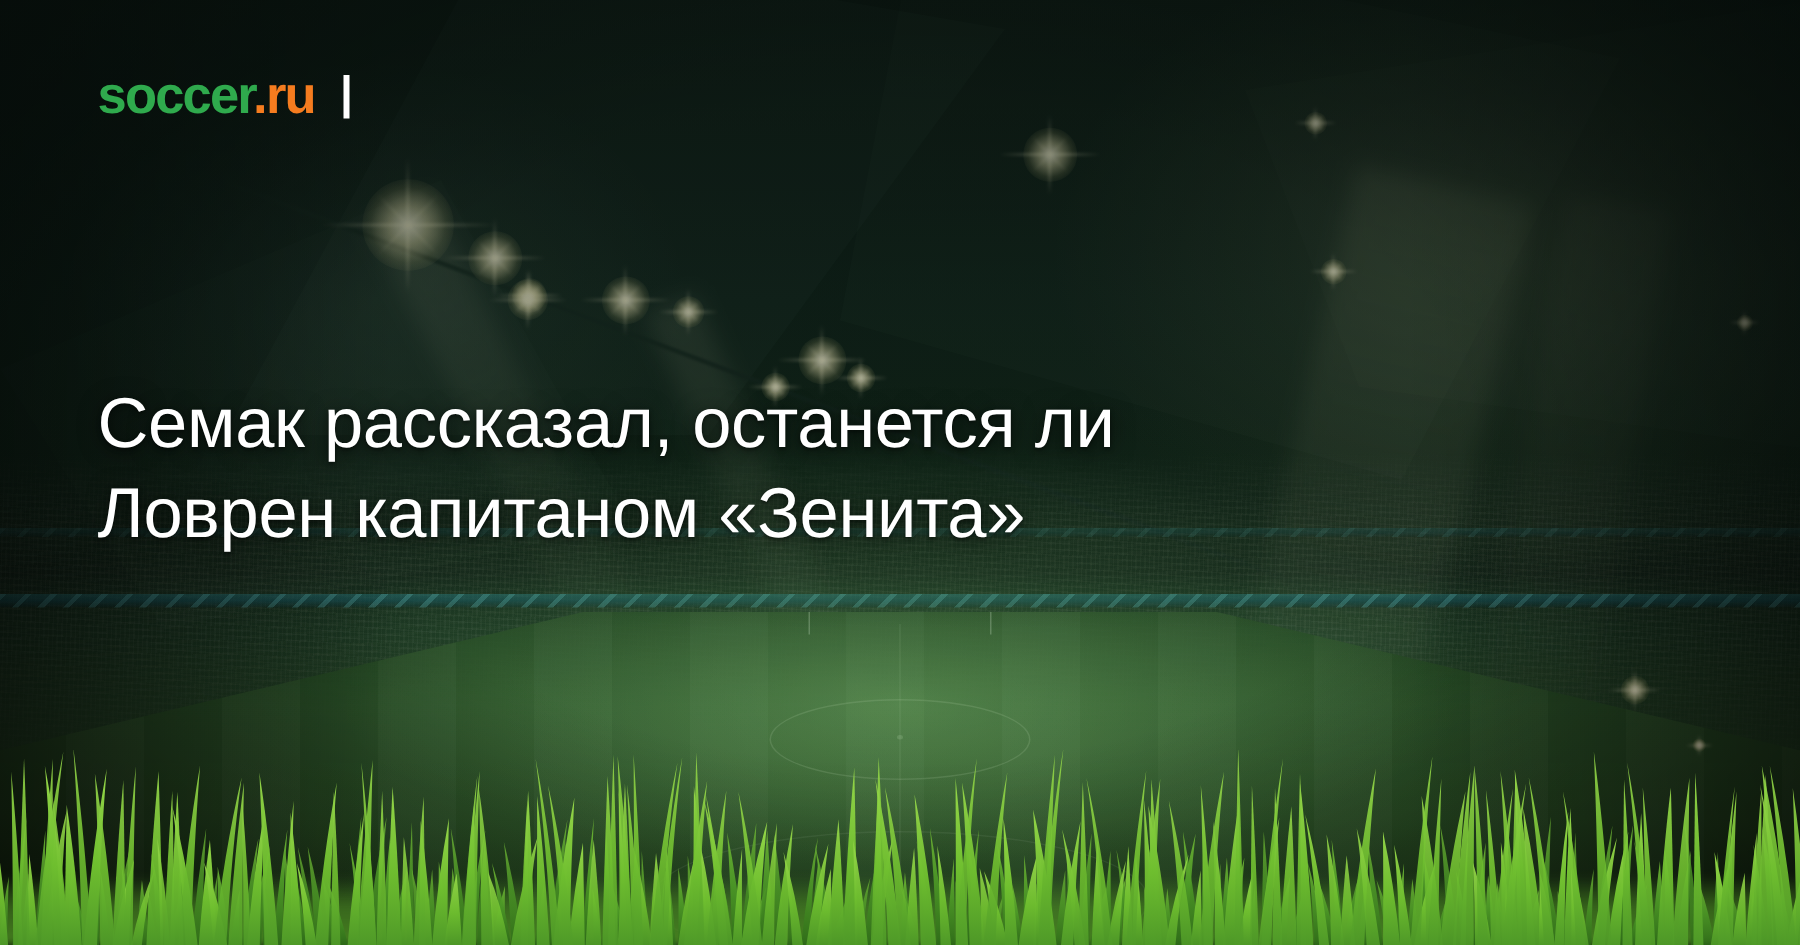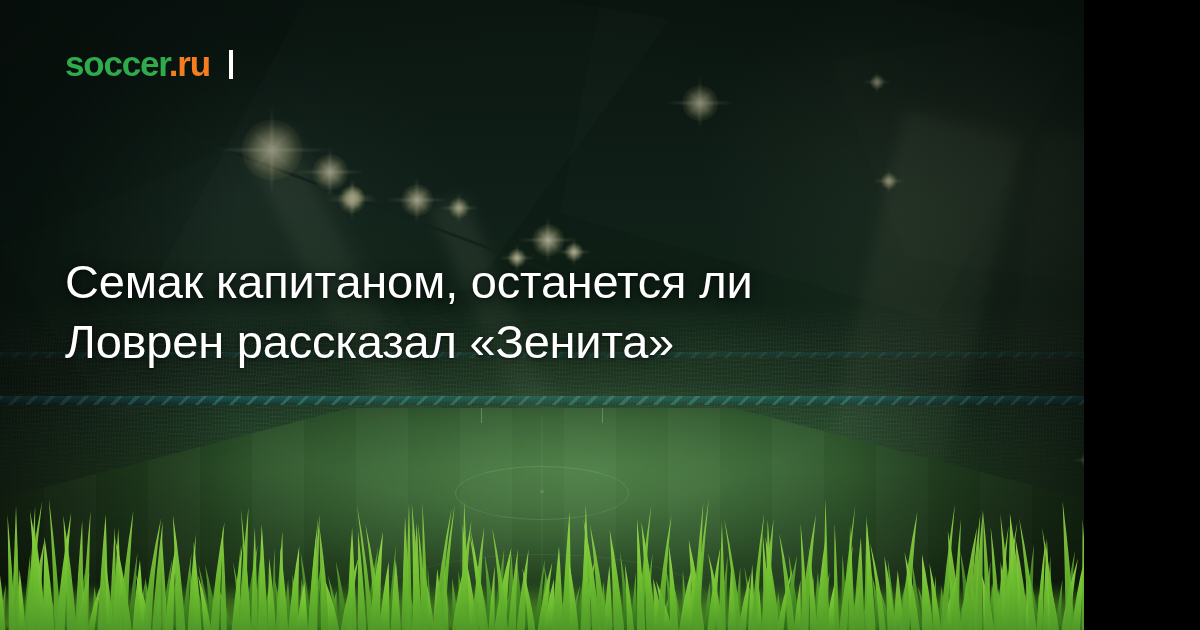--- a/index.html
+++ b/index.html
@@ -7,21 +7,21 @@
     margin: 0;
     padding: 0;
     background: #000;
   }
   body {
     font-family: "Liberation Sans", "DejaVu Sans", sans-serif;
   }
 
   .card {
     position: relative;
-    width: 1084px;
+    width: 1200px;
     height: 630px;
     overflow: hidden;
     background: #404040;
     user-select: none;
   }
 
   
   .bg { position: absolute; inset: 0; }
 
   
@@ -830,17 +830,17 @@
   </div>
 
   <div class="header">
     <div class="logo">
       <span class="soccer">soccer</span><span class="ru">.ru</span>
     </div>
     <div class="divider"></div>
   </div>
 
   <div class="headline">
-    <span class="hl-line">Семак капитаном, останется ли</span>
-    <span class="hl-line">Ловрен рассказал «Зенита»</span>
+    <span class="hl-line">Семак рассказал, останется ли</span>
+    <span class="hl-line">Ловрен капитаном «Зенита»</span>
   </div>
 
 </div>
 
 </body></html>

